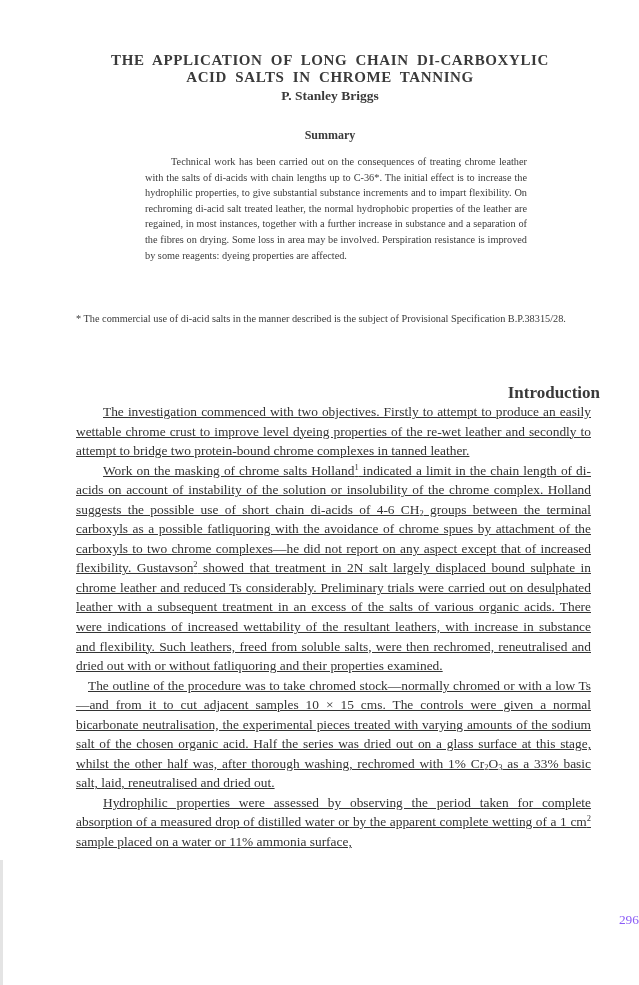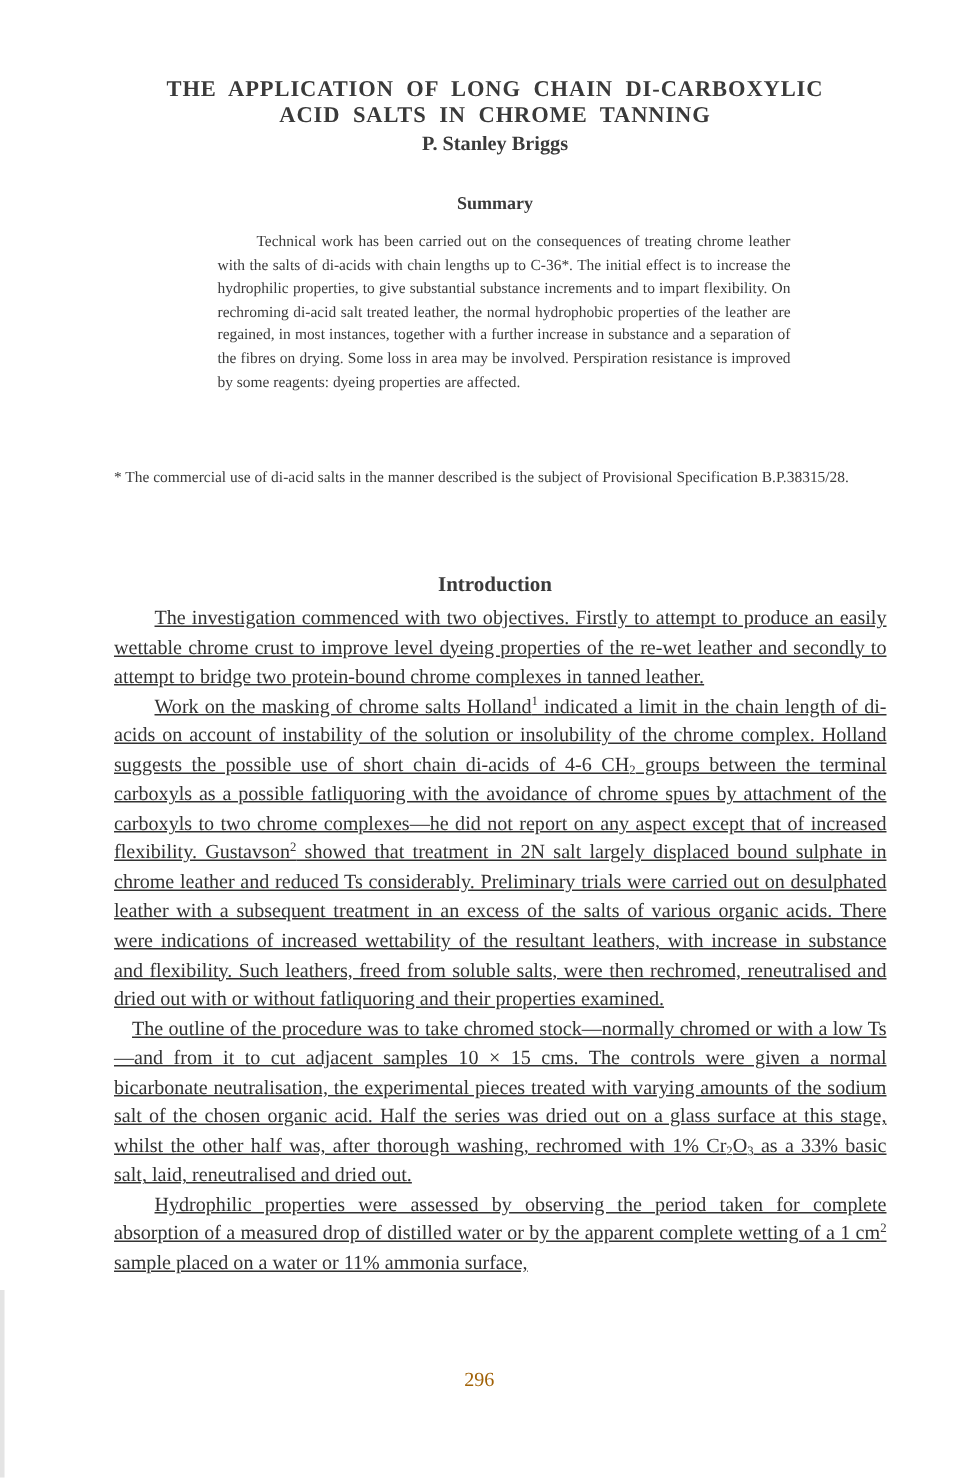--- a/index.html
+++ b/index.html
@@ -77,23 +77,23 @@
       text-align: justify;
       color: #3a3a3a;
       padding-left: 8px;
       text-indent: -8px;
     }
     .section-heading {
       position: absolute;
       left: 60px;
       width: 540px;
       top: 383px;
-      text-align: center;
+      text-align: right;
       font-weight: bold;
-      font-size: 14px;
+      font-size: 17px;
       color: #3a3a3a;
     }
     .body-text {
       position: absolute;
       left: 76px;
       width: 515px;
       top: 402px;
       font-size: 13.4px;
       line-height: 19.55px;
       text-align: justify;
@@ -102,23 +102,23 @@
     }
     .body-text p { margin: 0; text-indent: 27px; }
     .body-text p.small-indent { text-indent: 12px; }
     sup { font-size: 8.5px; line-height: 0; vertical-align: 5px; }
     sub { font-size: 8.5px; line-height: 0; vertical-align: -2px; }
     .page-number {
       position: absolute;
       left: 0;
       width: 639px;
       top: 912px;
-      text-align: center;
+      text-align: right;
       font-size: 13.4px;
-      color: #a16207;
+      color: #8b5cf6;
     }
   </style>
 </head>
 <body>
 
 <div class="page-edge"></div>
 
 <div class="title">THE APPLICATION OF LONG CHAIN DI-CARBOXYLIC ACID SALTS IN CHROME TANNING</div>
 <div class="author">P. Stanley Briggs</div>
 

